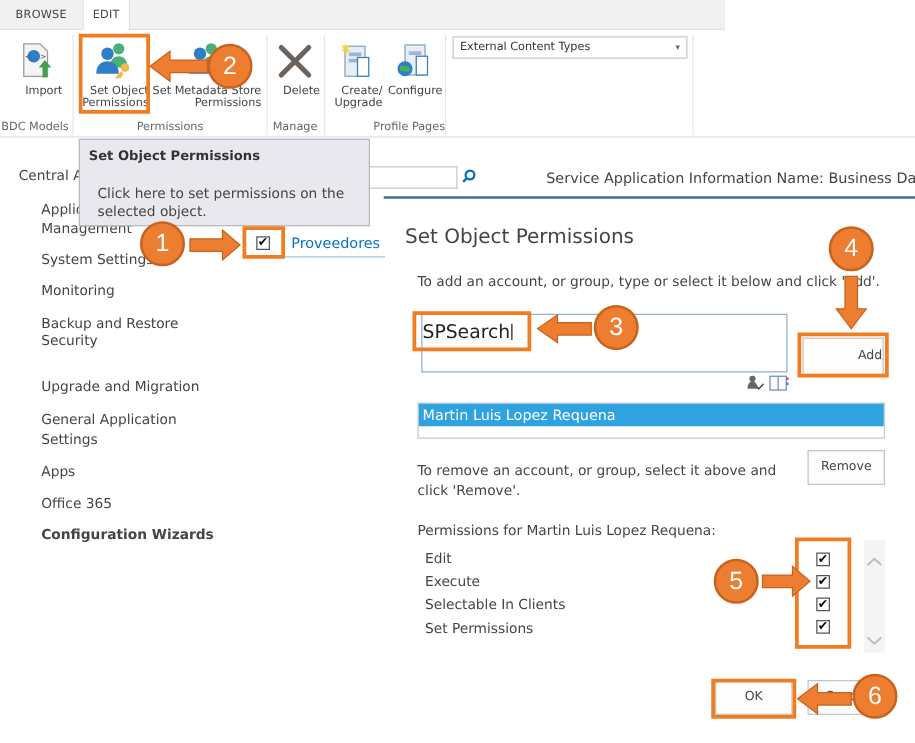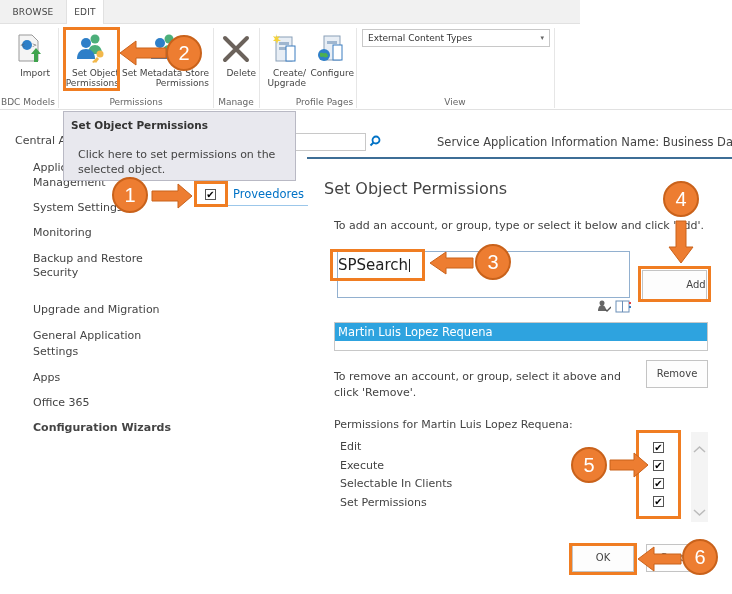--- a/index.html
+++ b/index.html
@@ -147,22 +147,21 @@
     </div>
     <div>Create/</div>
     <div>Upgrade</div>
   </div>
   <div class="group-sep" style="left:356px;"></div>
   <div class="group-sep" style="left:554px;"></div>
 
   <div class="glabel" style="left:0;width:56px;">BDC Models</div>
   <div class="glabel" style="left:59px;width:154px;">Permissions</div>
   <div class="glabel" style="left:213px;width:46px;">Manage</div>
-  <div class="glabel" style="left:276px;width:97px;">Profile Pages</div>
-  <div class="glabel" style="left:356px;width:198px;">View</div>
+  <div class="glabel" style="left:259px;width:97px;text-align:right;">Profile Pages</div>
 </div>
 
 <div class="dropdown">
   <span>External Content Types</span>
   <span class="caret">▾</span>
 </div>
 
 <div class="nav-top">Central A</div>
 <div class="nav-item" style="top:160px;">Applic</div>
 <div class="nav-item" style="top:175px;">Management</div>

